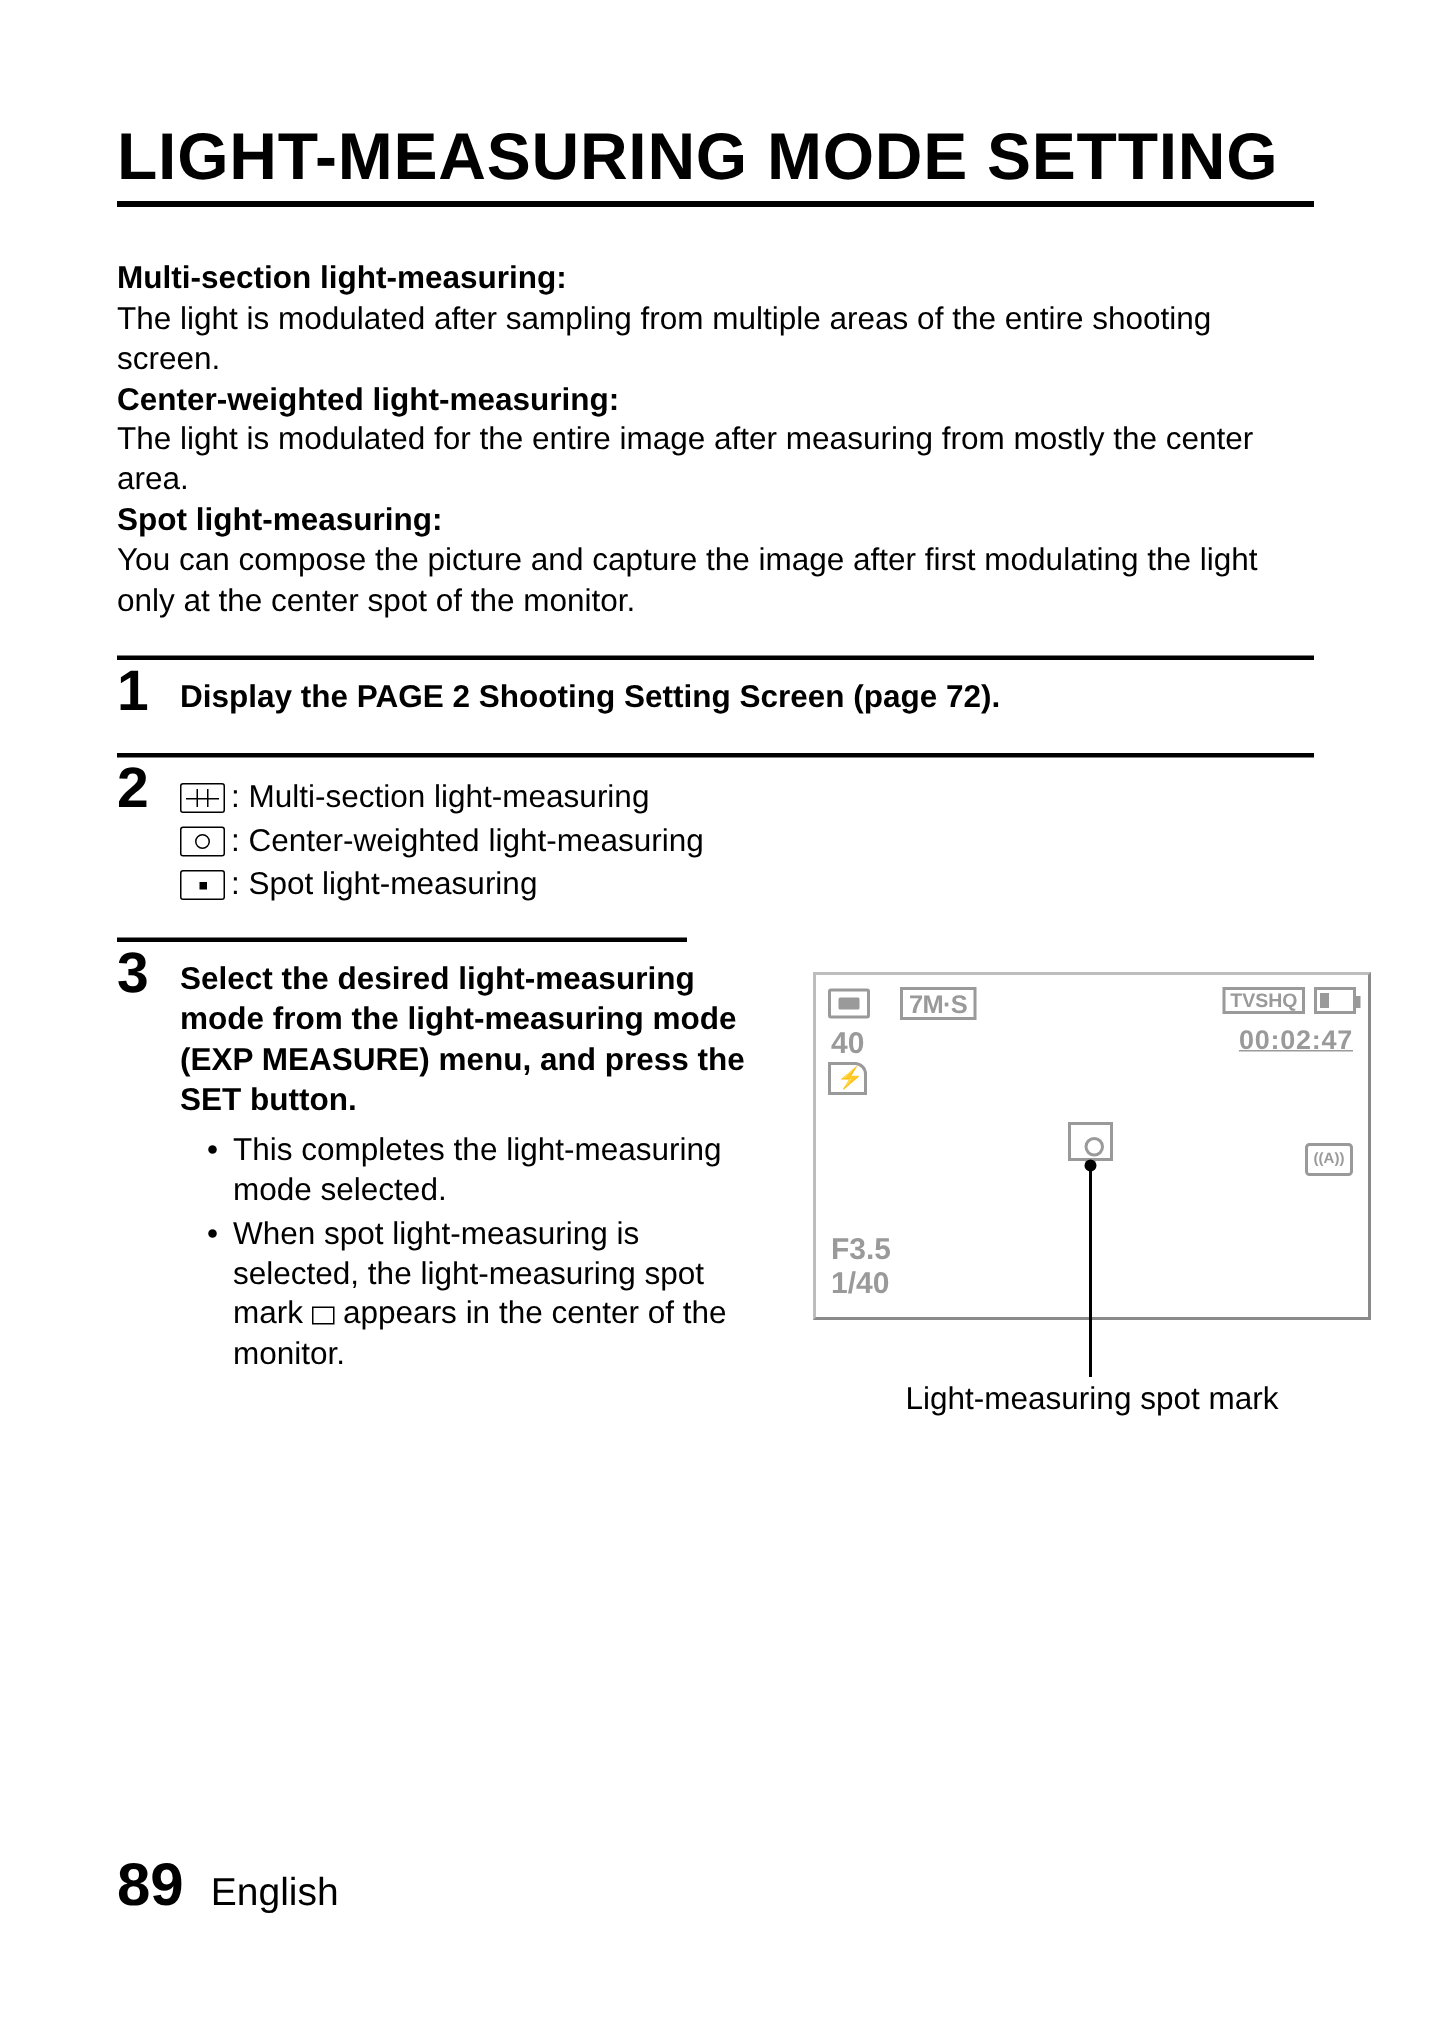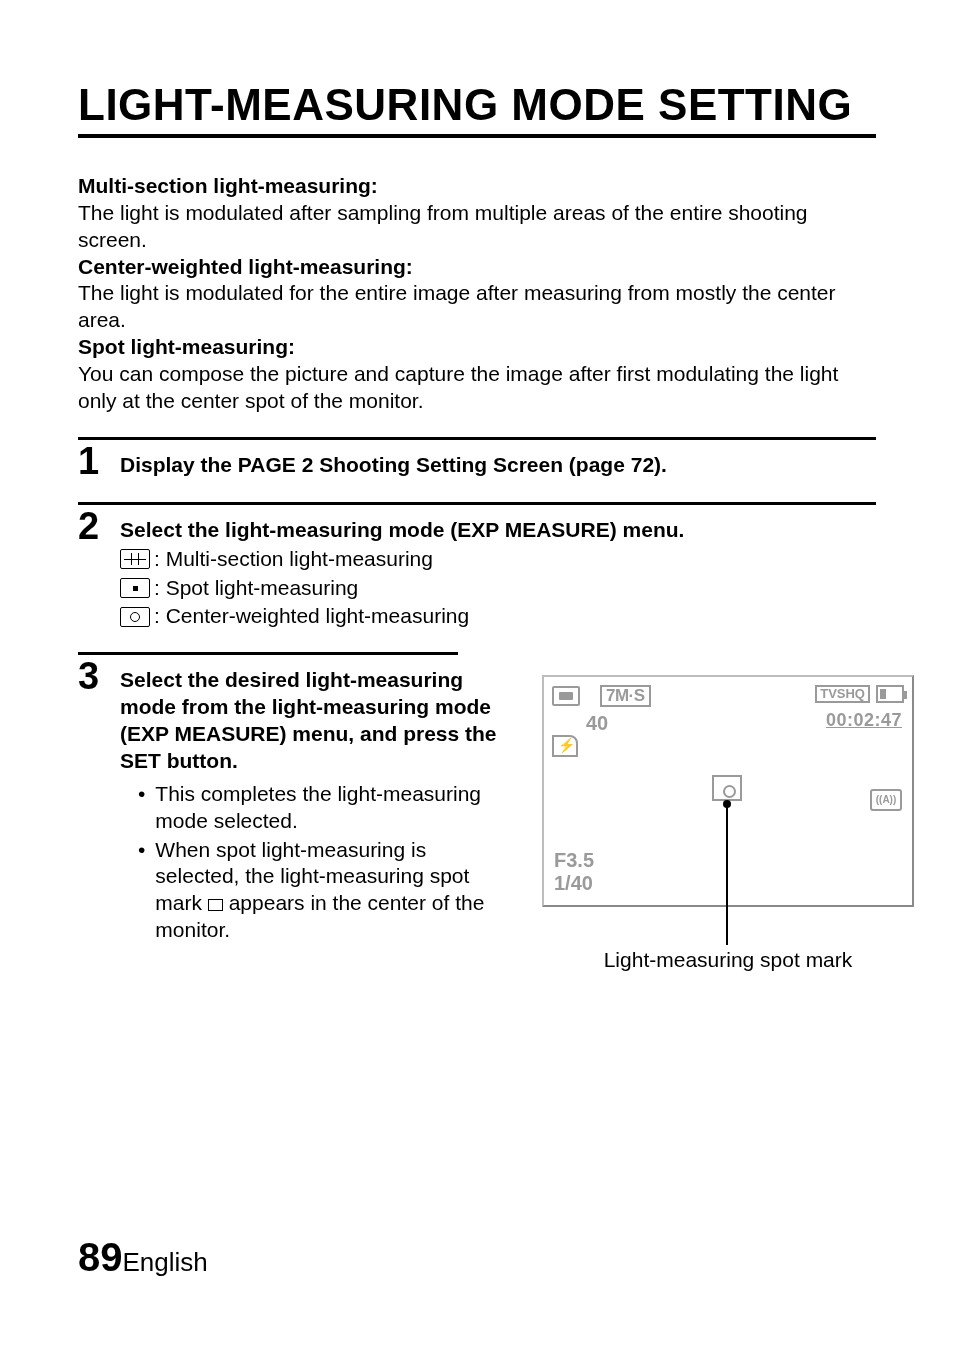--- a/index.html
+++ b/index.html
@@ -88,21 +88,21 @@
       font-family: Arial, sans-serif;
       color: #9a9a9a; font-weight: 700;
     }
     .screen .tl { position: absolute; top: 8px; left: 8px; display: flex; align-items: center; gap: 20px; }
     .screen .card { width: 28px; height: 20px; border: 2px solid #9a9a9a; border-radius: 2px; display: flex; align-items: center; justify-content: center; }
     .screen .card::before { content: ""; width: 14px; height: 8px; background: #9a9a9a; border-radius: 1px; }
     .screen .qbox {
       height: 22px; border: 2px solid #9a9a9a; padding: 0 4px; display: flex; align-items: center;
       font-size: 17px; letter-spacing: -0.5px;
     }
-    .screen .ml { position: absolute; top: 34px; left: 10px; font-size: 20px; margin-left: 32px; }
+    .screen .ml { position: absolute; top: 34px; left: 10px; font-size: 20px; }
     .screen .ml2 { position: absolute; top: 58px; left: 8px; width: 26px; height: 22px; border: 2px solid #9a9a9a; border-top-right-radius: 8px; }
     .screen .ml2::before { content: "⚡"; position: absolute; left: 4px; top: 0; font-size: 14px; }
     .screen .tr { position: absolute; top: 8px; right: 8px; display: flex; align-items: center; gap: 6px; }
     .screen .shq {
       height: 18px; border: 2px solid #9a9a9a; padding: 0 3px; font-size: 13px;
       display: flex; align-items: center; text-align: center;
     }
     .screen .batt { width: 28px; height: 18px; border: 2px solid #9a9a9a; position: relative; }
     .screen .batt::before { content:""; position:absolute; right:-5px; top:4px; width:3px; height:8px; background:#9a9a9a; }
     .screen .batt::after { content:""; position:absolute; left:2px; top:2px; width:6px; height:10px; background:#9a9a9a; }
@@ -120,21 +120,21 @@
       position: absolute; left: 182px; top: 126px; width: 2px; height: 142px; background: #000;
     }
     .screen .leader::before {
       content: ""; position: absolute; top: -3px; left: -3px; width: 8px; height: 8px; border-radius: 50%; background: #000;
     }
     .screen .bl { position: absolute; left: 10px; bottom: 10px; font-size: 20px; line-height: 1.15; }
     .caption { margin-top: 40px; font-size: 21px; color: #000; text-align: center; width: 372px; }
     
     .footer {
       position: absolute; left: 78px; bottom: 70px;
-      display: flex; align-items: baseline; 
+      display: flex; align-items: baseline; gap: 18px;
     }
     .footer .pnum { font-size: 40px; font-weight: 800; }
     .footer .plang { font-size: 26px; }
   </style>
 </head>
 <body>
 
 <h1 class="title">LIGHT-MEASURING MODE SETTING</h1>
 <hr class="thick-rule">
 
@@ -153,33 +153,32 @@
   <div class="step-num">1</div>
   <div class="step-body">
     <span class="st-title">Display the PAGE 2 Shooting Setting Screen (page 72).</span>
   </div>
 </div>
 
 <hr class="step-sep-full">
 <div class="step">
   <div class="step-num">2</div>
   <div class="step-body">
-    <span class="st-title">Select the light-measuring mode (EXP MEASURE) menu.</span>
     <div class="step2-icons">
       <div class="icon-line">
         <span class="icon-box icon-multi"></span>
         <span>: Multi-section light-measuring</span>
       </div>
       <div class="icon-line">
+        <span class="icon-box icon-center"></span>
+        <span>: Center-weighted light-measuring</span>
+      </div>
+      <div class="icon-line">
         <span class="icon-box icon-spot"></span>
         <span>: Spot light-measuring</span>
-      </div>
-      <div class="icon-line">
-        <span class="icon-box icon-center"></span>
-        <span>: Center-weighted light-measuring</span>
       </div>
     </div>
   </div>
 </div>
 
 <hr class="step-sep-half">
 <div class="step">
   <div class="step-num">3</div>
   <div class="step-body row3">
     <div class="col-left">

